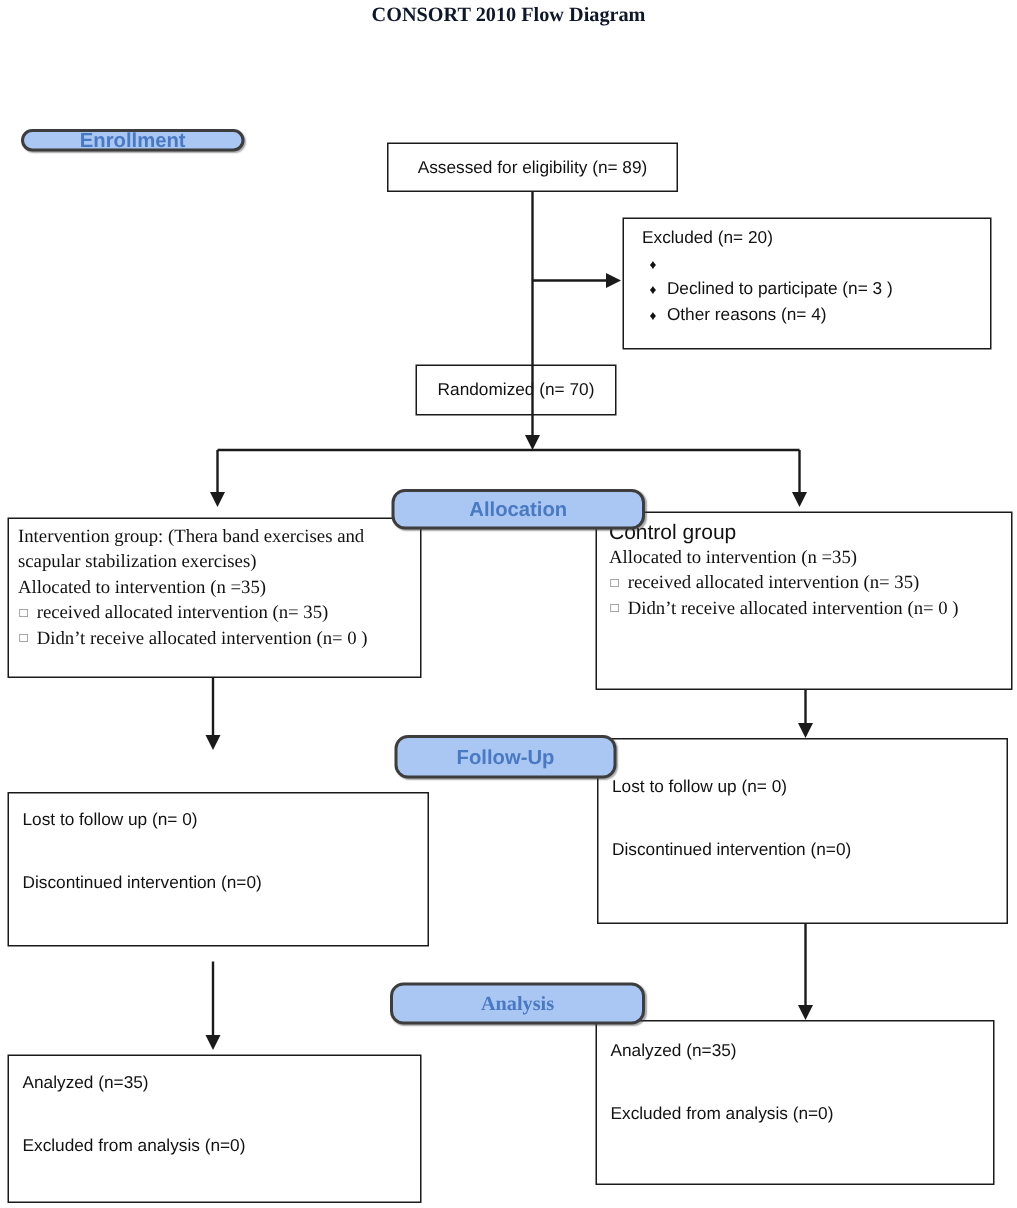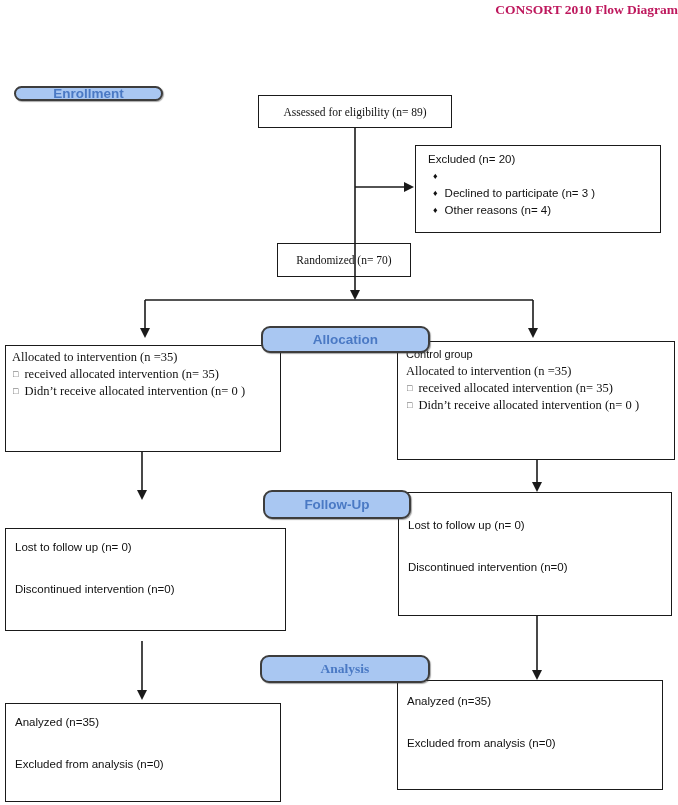--- a/index.html
+++ b/index.html
@@ -1,51 +1,51 @@
 <!DOCTYPE html>
 <html style="--stage-fill: #a9c7f2; --stage-text: #4a79c4; --stage-border: #3d3d3d; --connector: #1a1a1a;"><head>
 <meta charset="utf-8">
 <style>
   html,body { margin:0; padding:0; background:#ffffff; }
   .canvas {
     position:relative; width:678px; height:805px; background:#ffffff;
     font-family:"Liberation Sans", sans-serif; overflow:hidden;
   }
   .diagram-title {
-    position:absolute; top:2px; left:0; width:100%; text-align:right;
-    font-family:"Liberation Serif", serif; font-weight:bold; font-size:13.5px; color:#be185d;
+    position:absolute; top:2px; left:0; width:100%; text-align:center;
+    font-family:"Liberation Serif", serif; font-weight:bold; font-size:13.5px; color:#0f172a;
   }
   .box {
     position:absolute; background:#fff; border:1.6px solid #1a1a1a;
     box-sizing:border-box; color:#111; z-index:2;
   }
   .center-box {
     display:flex; align-items:center; justify-content:center;
-    font-size:11.5px;font-family:Liberation Serif, serif;
+    font-size:11.5px;
   }
   .stage {
     position:absolute; background:var(--stage-fill,#a9c7f2);
     border:2px solid var(--stage-border,#3d3d3d); border-radius:9px;
     display:flex; align-items:center; justify-content:center;
     font-weight:bold; font-size:13.5px; color:var(--stage-text,#4a79c4);
     box-shadow:1px 1px 1px rgba(60,60,60,0.45); z-index:6; box-sizing:border-box;
   }
   .svg-layer { position:absolute; left:0; top:0; z-index:5; pointer-events:none; }
   .connector { stroke:var(--connector,#1a1a1a); stroke-width:1.6; fill:none; }
   .arrowhead { fill:var(--connector,#1a1a1a); stroke:none; }
 
   .excluded-box { padding:5px 6px 5px 12px; font-size:11.5px; line-height:17px; }
   .bullet-row { display:flex; align-items:flex-start; }
   .diamond-bullet { font-size:9px; line-height:17px; margin:0 7px 0 5px; }
   .sq-bullet { font-size:9px; line-height:17px; color:#555; margin:0 6px 0 1px; }
 
   .serif-text { font-family:"Liberation Serif", serif; font-size:12.5px; }
   .intervention-box { padding:3px 6px; line-height:17px; }
   .control-box { padding:4px 8px; line-height:17px; }
-  .sans-heading { font-family:"Liberation Sans", sans-serif; font-size:11px; }
+  .sans-heading { font-family:"Liberation Sans", sans-serif; font-size:14px; }
 
   .para-box { font-size:11.5px; }
   .para-box p { margin:0; }
   .para-box p + p { margin-top:30px; }
   .fl-left  { padding:12px 9px; }
   .fl-right { padding:26px 9px 9px 9px; }
   .an-left  { padding:12px 9px; }
   .an-right { padding:14px 9px; }
 </style>
 </head>
@@ -93,20 +93,21 @@
     </div>
     <div class="bullet-row">
       <span class="diamond-bullet">♦</span>
       <span>Other reasons (n= 4)</span>
     </div>
   </div>
 
   <div class="box center-box" style="left:277px; top:243px; width:134px; height:34px;">Randomized (n= 70)</div>
 
   <div class="box serif-text intervention-box" style="left:5px; top:345px; width:276px; height:107px;">
+    <div>Intervention group: (Thera band exercises and scapular stabilization exercises)</div>
     <div>Allocated to intervention (n =35)</div>
     <div class="bullet-row">
       <span class="sq-bullet">□</span>
       <span>received allocated intervention (n= 35)</span>
     </div>
     <div class="bullet-row">
       <span class="sq-bullet">□</span>
       <span>Didn’t receive allocated intervention (n= 0 )</span>
     </div>
   </div>

